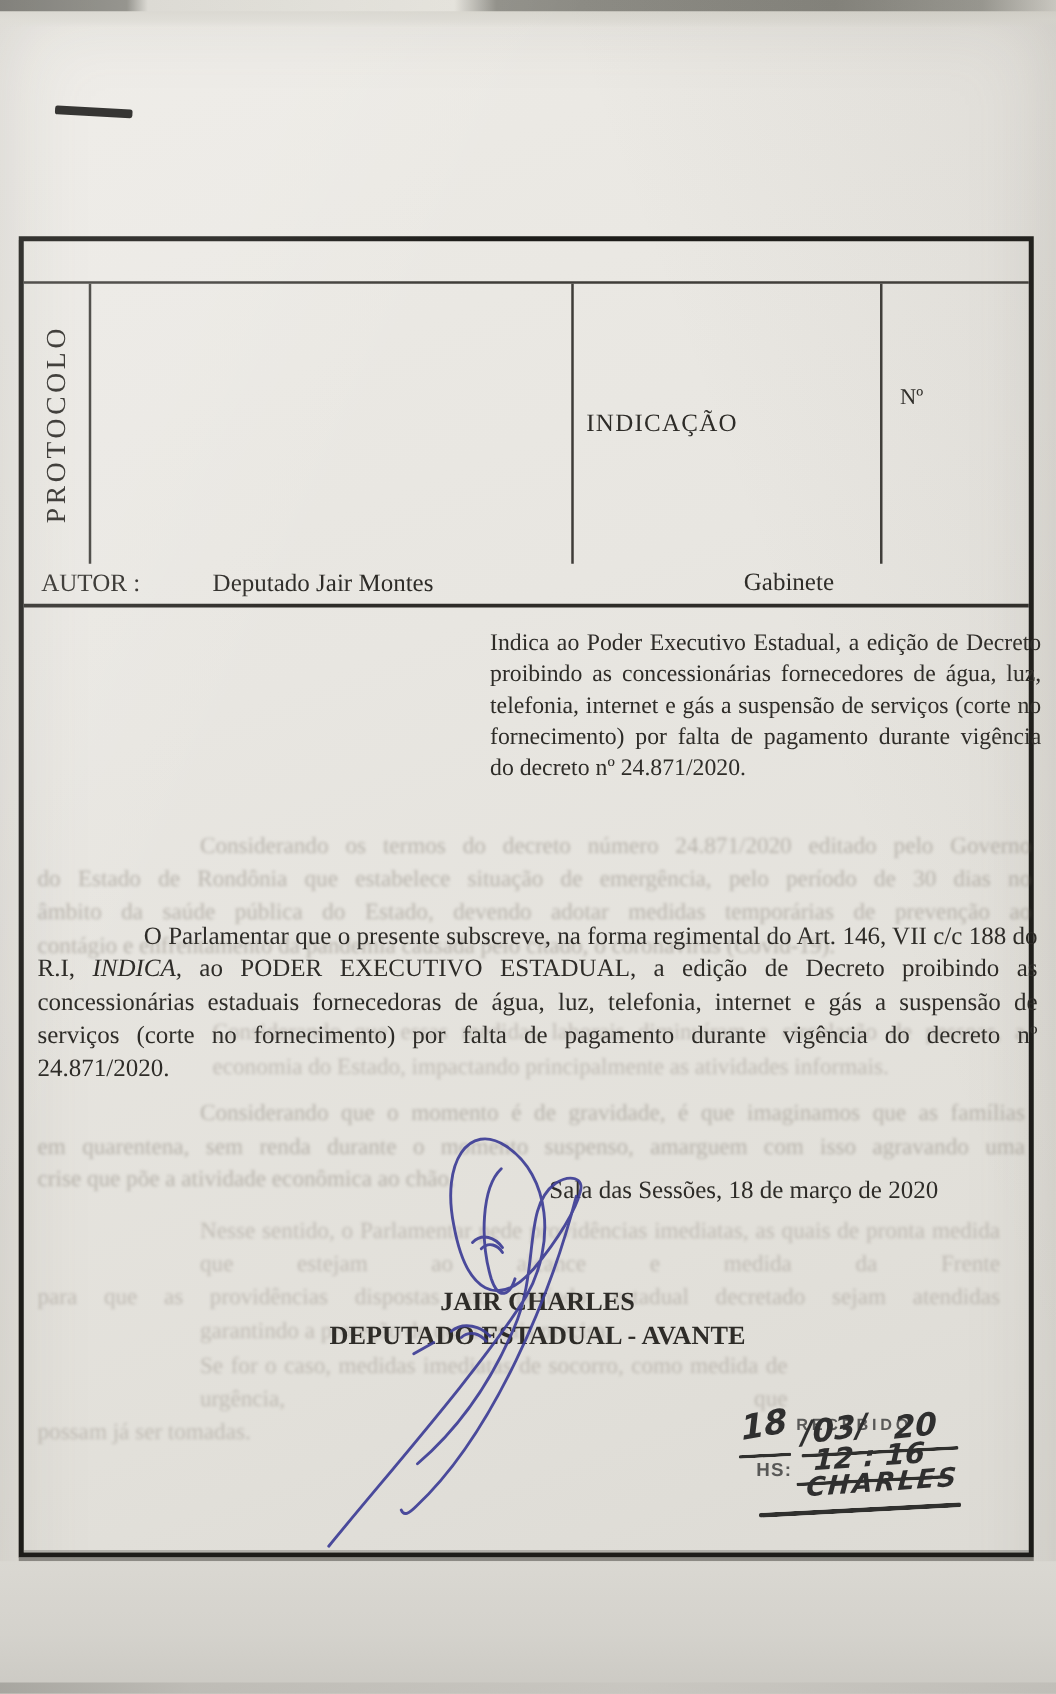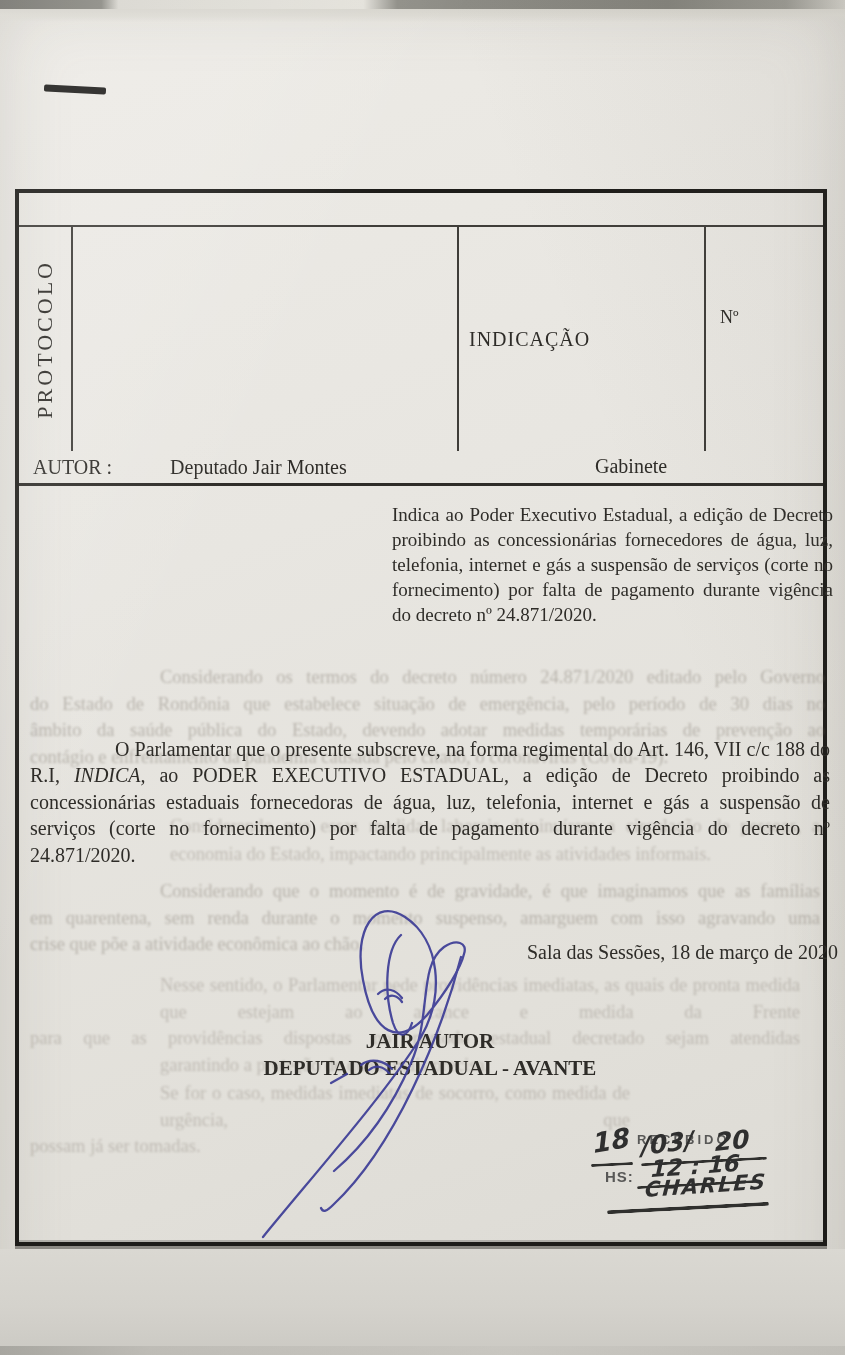--- a/index.html
+++ b/index.html
@@ -35,21 +35,21 @@
   .autorrow{position:absolute;left:0;top:258px;width:804px;height:32px;border-bottom:3px solid #2e2c28;
     font-size:20px;display:flex;align-items:center;}
   .autor-label{margin-left:14px;}
   .autor-name{margin-left:58px;}
   .office{position:absolute;left:576px;top:4px;}
 
   .j{text-align:justify;}
   .summary{position:absolute;left:392px;top:502px;width:441px;font-size:19px;line-height:25px;}
   .mainpara{position:absolute;left:30px;top:736px;width:800px;font-size:20px;line-height:26.4px;text-indent:85px;z-index:3;}
   .mainpara em{font-style:italic;}
-  .dateline{position:absolute;left:400px;top:941px;width:438px;text-align:right;font-size:20px;z-index:3;}
+  .dateline{position:absolute;left:376px;top:941px;width:438px;text-align:center;font-size:20px;z-index:3;}
   .nameblock{position:absolute;left:220px;top:1028px;width:420px;text-align:center;font-weight:bold;font-size:21px;line-height:27px;z-index:3;}
 
   .ghost{position:absolute;color:rgba(112,104,94,.38);filter:blur(1.1px);font-size:18.5px;line-height:26.5px;z-index:1;}
   .ghost .ind{padding-left:130px;}
   .ghost .spread{text-align:justify;text-align-last:justify;}
   .ghost.fainter{color:rgba(112,104,94,.30);}
 
   .sig{position:absolute;left:235px;top:895px;width:260px;height:350px;z-index:4;}
 
   .stamp{position:absolute;left:593px;top:1126px;width:235px;height:100px;z-index:4;
@@ -130,21 +130,21 @@
   <div class="dateline">Sala das Sessões, 18 de março de 2020</div>
 
   <div class="ghost fainter" style="left:30px;top:972px;width:770px;">
     <div class="ind spread">Nesse sentido, o Parlamentar pede providências imediatas, as quais de pronta medida</div>
     <div class="ind spread" style="width:640px;">que estejam ao alcance e medida da Frente</div>
     <div class="spread">para que as providências dispostas no período estadual decretado sejam atendidas</div>
     <div class="ind">garantindo a proteção de quem mais precisa.</div>
   </div>
 
   <div class="nameblock">
-    <div>JAIR AUTOR</div>
+    <div>JAIR CHARLES</div>
     <div>DEPUTADO ESTADUAL - AVANTE</div>
   </div>
 
   <div class="ghost fainter" style="left:30px;top:1080px;width:600px;">
     <div class="ind spread">Se for o caso, medidas imediatas de socorro, como medida de urgência, que</div>
     <div>possam já ser tomadas.</div>
   </div>
 
   <svg class="sig" viewBox="0 0 260 350">
     <g fill="none" stroke="#3d3d96" stroke-width="2.3" stroke-linecap="round" opacity="0.92">

